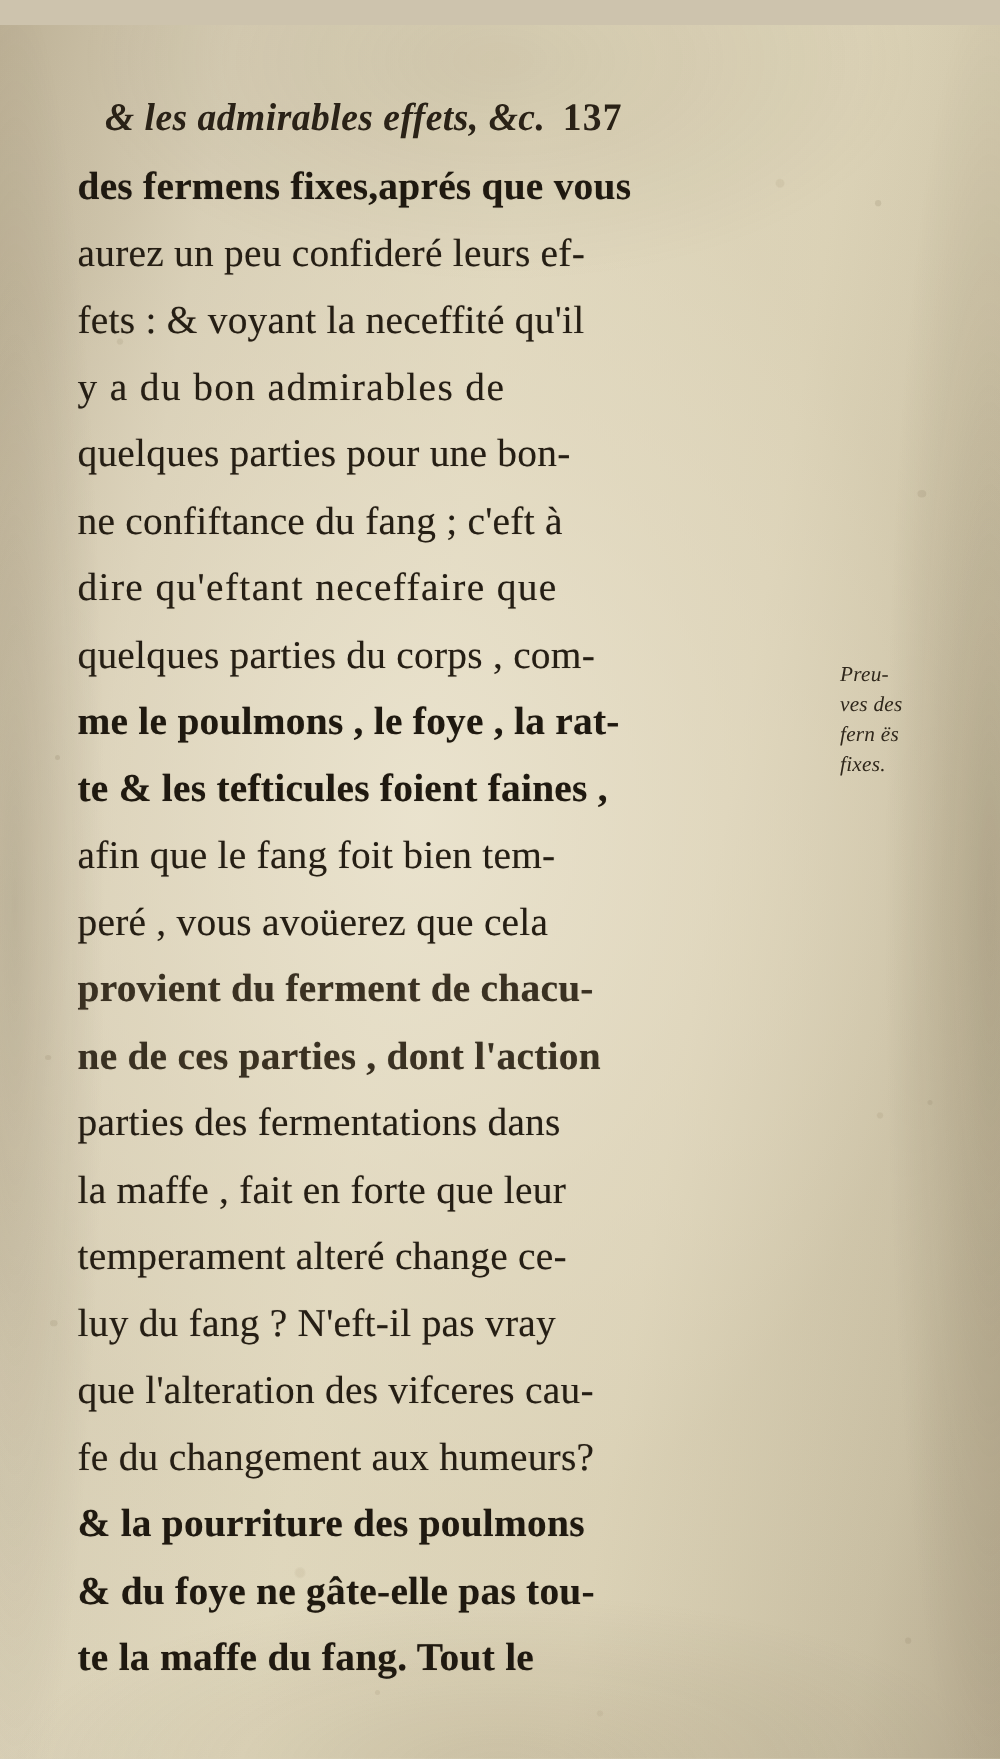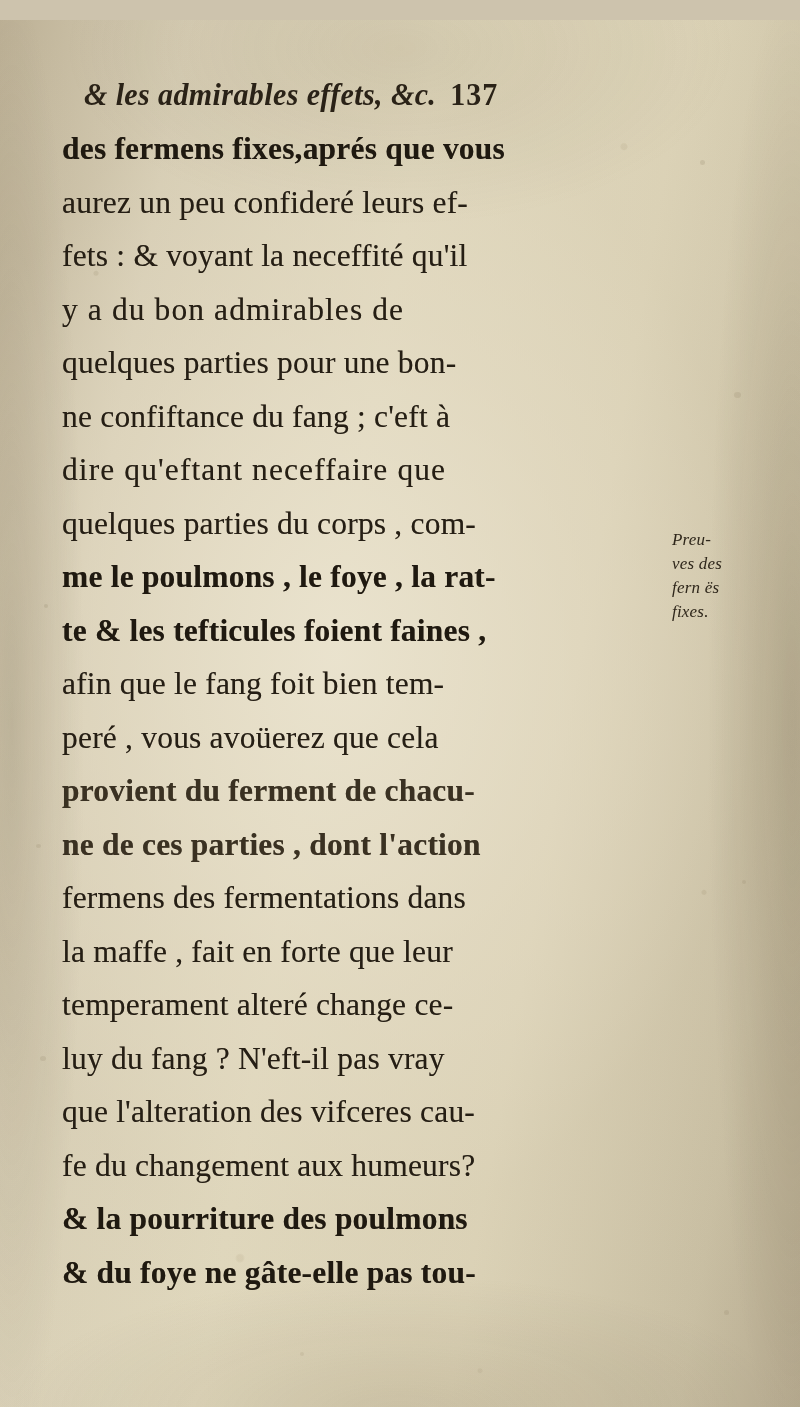--- a/index.html
+++ b/index.html
@@ -134,28 +134,29 @@
     <div class="body-line">quelques parties pour une bon-</div>
     <div class="body-line">ne confiftance du fang ; c'eft à</div>
     <div class="body-line wide">dire qu'eftant neceffaire que</div>
     <div class="body-line">quelques parties du corps , com-</div>
     <div class="body-line ink-l">me le poulmons , le foye , la rat-</div>
     <div class="body-line ink-l">te &amp; les tefticules foient faines ,</div>
     <div class="body-line">afin que le fang foit bien tem-</div>
     <div class="body-line">peré , vous avoüerez que cela</div>
     <div class="body-line ink-f">provient du ferment de chacu-</div>
     <div class="body-line ink-f">ne de ces parties , dont l'action</div>
-    <div class="body-line">fermens des fermentations dans</div>
+    <div class="body-line">parties des fermentations dans</div>
     <div class="body-line">la maffe , fait en forte que leur</div>
     <div class="body-line">temperament alteré change ce-</div>
     <div class="body-line">luy du fang ? N'eft-il pas vray</div>
     <div class="body-line">que l'alteration des vifceres cau-</div>
     <div class="body-line">fe du changement aux humeurs?</div>
     <div class="body-line ink-l">&amp; la pourriture des poulmons</div>
     <div class="body-line ink-l">&amp; du foye ne gâte-elle pas tou-</div>
+    <div class="body-line ink-l">te la maffe du fang. Tout le</div>
   </div>
 
   <div class="marginal">
     <div>Preu-</div>
     <div>ves des</div>
     <div>fern ës</div>
     <div>fixes.</div>
   </div>
 
 </div>

